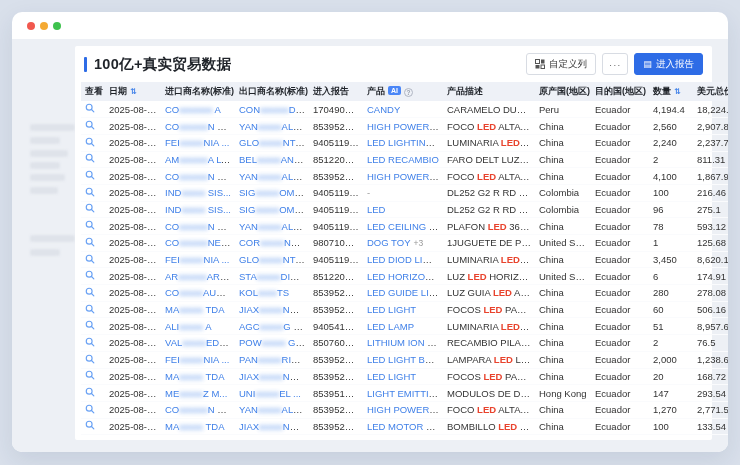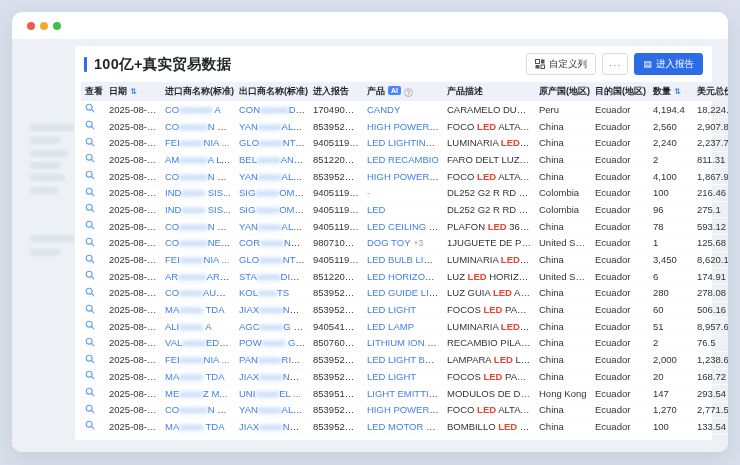--- a/index.html
+++ b/index.html
@@ -316,21 +316,21 @@
               <td><span class="view-btn">
                   <svg width="10" height="10" viewBox="0 0 12 12">
                     <circle cx="5" cy="5" r="3.5" fill="none" stroke="#69a1f4" stroke-width="1.4"></circle>
                     <line x1="7.8" y1="7.8" x2="10.6" y2="10.6" stroke="#69a1f4" stroke-width="1.4" stroke-linecap="round"></line>
                   </svg>
                 </span></td>
               <td>2025-08-08</td>
               <td><span class="link"><span>FEI</span><span class="blur">xxxxx</span><span>NIA ...</span></span></td>
               <td><span class="link"><span>GLO</span><span class="blur">xxxxx</span><span>NT ...</span></span></td>
               <td>940511900</td>
-              <td><span class="link">LED BULB LIG</span><span class="extra">+1</span></td>
+              <td><span class="link">LED DIOD LIG</span><span class="extra">+1</span></td>
               <td><span>LUMINARIA </span><span class="hl">LED</span><span> LUI</span></td>
               <td>China</td>
               <td>Ecuador</td>
               <td>3,450</td>
               <td>8,620.13</td>
             </tr>
             <tr>
               <td><span class="view-btn">
                   <svg width="10" height="10" viewBox="0 0 12 12">
                     <circle cx="5" cy="5" r="3.5" fill="none" stroke="#69a1f4" stroke-width="1.4"></circle>

